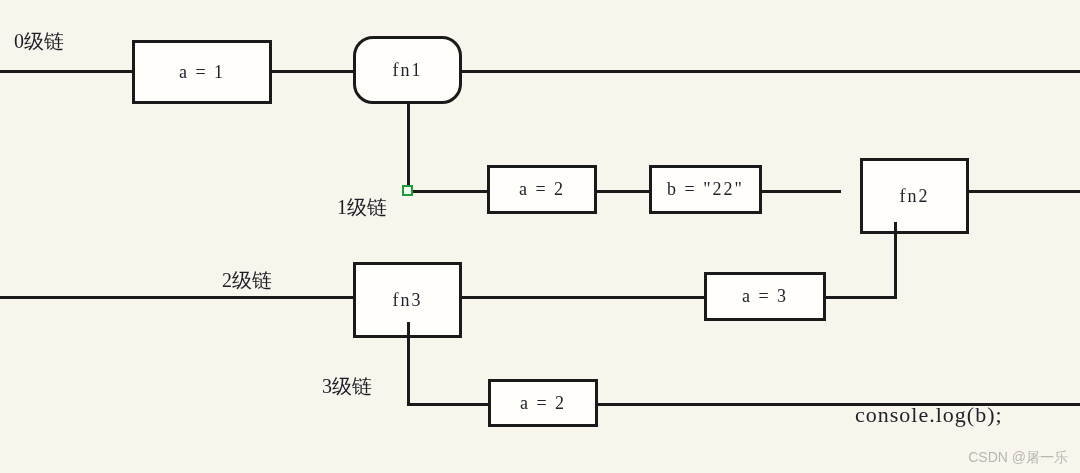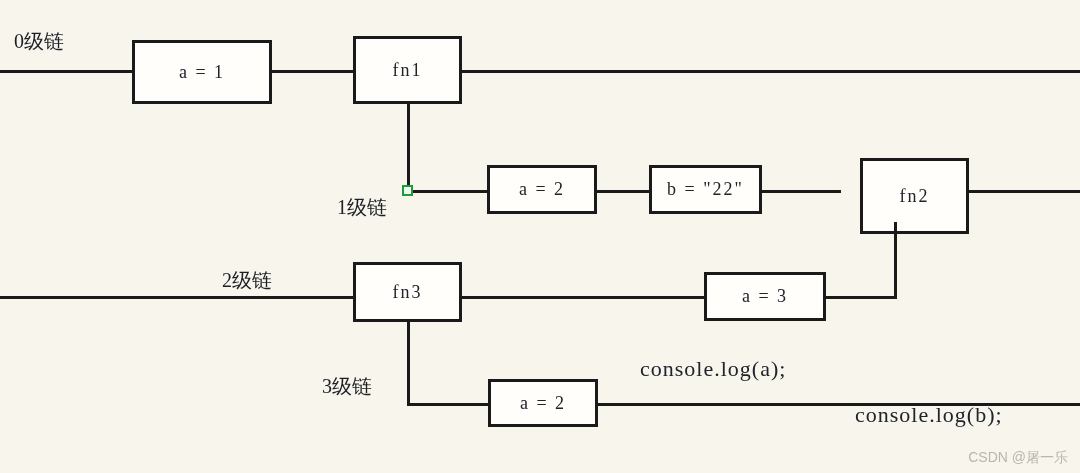--- a/index.html
+++ b/index.html
@@ -86,21 +86,21 @@
 <div id="canvas">
 
   <div class="hline" style="left:0px; top:70px; width:132px;"></div>
   <div class="hline" style="left:272px; top:70px; width:81px;"></div>
   <div class="hline" style="left:462px; top:70px; width:618px;"></div>
 
   <div class="label" style="left:14px; top:28px;">0级链</div>
 
   <div class="node" style="left:132px; top:40px; width:140px; height:64px;">a = 1</div>
 
-  <div class="node" style="left:353px; top:36px; width:109px; height:68px;">fn1</div>
+  <div class="node" style="left:353px; top:36px; width:109px; height:68px;border-radius:20px;">fn1</div>
 
   <div class="vline" style="left:407px; top:104px; height:87px;"></div>
 
   <div class="hline" style="left:407px; top:190px; width:80px;"></div>
   <div class="hline" style="left:597px; top:190px; width:52px;"></div>
   <div class="hline" style="left:762px; top:190px; width:79px;"></div>
   <div class="hline" style="left:950px; top:190px; width:130px;"></div>
 
   <div class="label" style="left:337px; top:194px;">1级链</div>
 
@@ -113,32 +113,31 @@
   <div class="node" style="left:860px; top:158px; width:109px; height:76px;">fn2</div>
 
   <div class="vline" style="left:894px; top:222px; height:74px;"></div>
   <div class="hline" style="left:815px; top:296px; width:82px;"></div>
 
   <div class="hline" style="left:0px; top:296px; width:353px;"></div>
   <div class="hline" style="left:462px; top:296px; width:242px;"></div>
 
   <div class="label" style="left:222px; top:267px;">2级链</div>
 
-  <div class="node" style="left:353px; top:262px; width:109px; height:60px;">fn3</div>
+  <div class="node" style="left:353px; top:262px; width:109px; height:76px;">fn3</div>
 
   <div class="node" style="left:704px; top:272px; width:122px; height:49px;">a = 3</div>
 
   <div class="vline" style="left:407px; top:322px; height:81px;"></div>
 
   <div class="hline" style="left:407px; top:403px; width:81px;"></div>
   <div class="hline" style="left:598px; top:403px; width:482px;"></div>
 
   <div class="label" style="left:322px; top:373px;">3级链</div>
 
   <div class="node" style="left:488px; top:379px; width:110px; height:48px;">a = 2</div>
 
-  <div class="code-label" style="left:640px; top:356px;">console.log(a);</div>
 
   <div class="code-label" style="left:855px; top:356px;margin-top:46px;">console.log(b);</div>
 
   <div class="watermark">CSDN @屠一乐</div>
 
 </div>
 
 </body></html>

